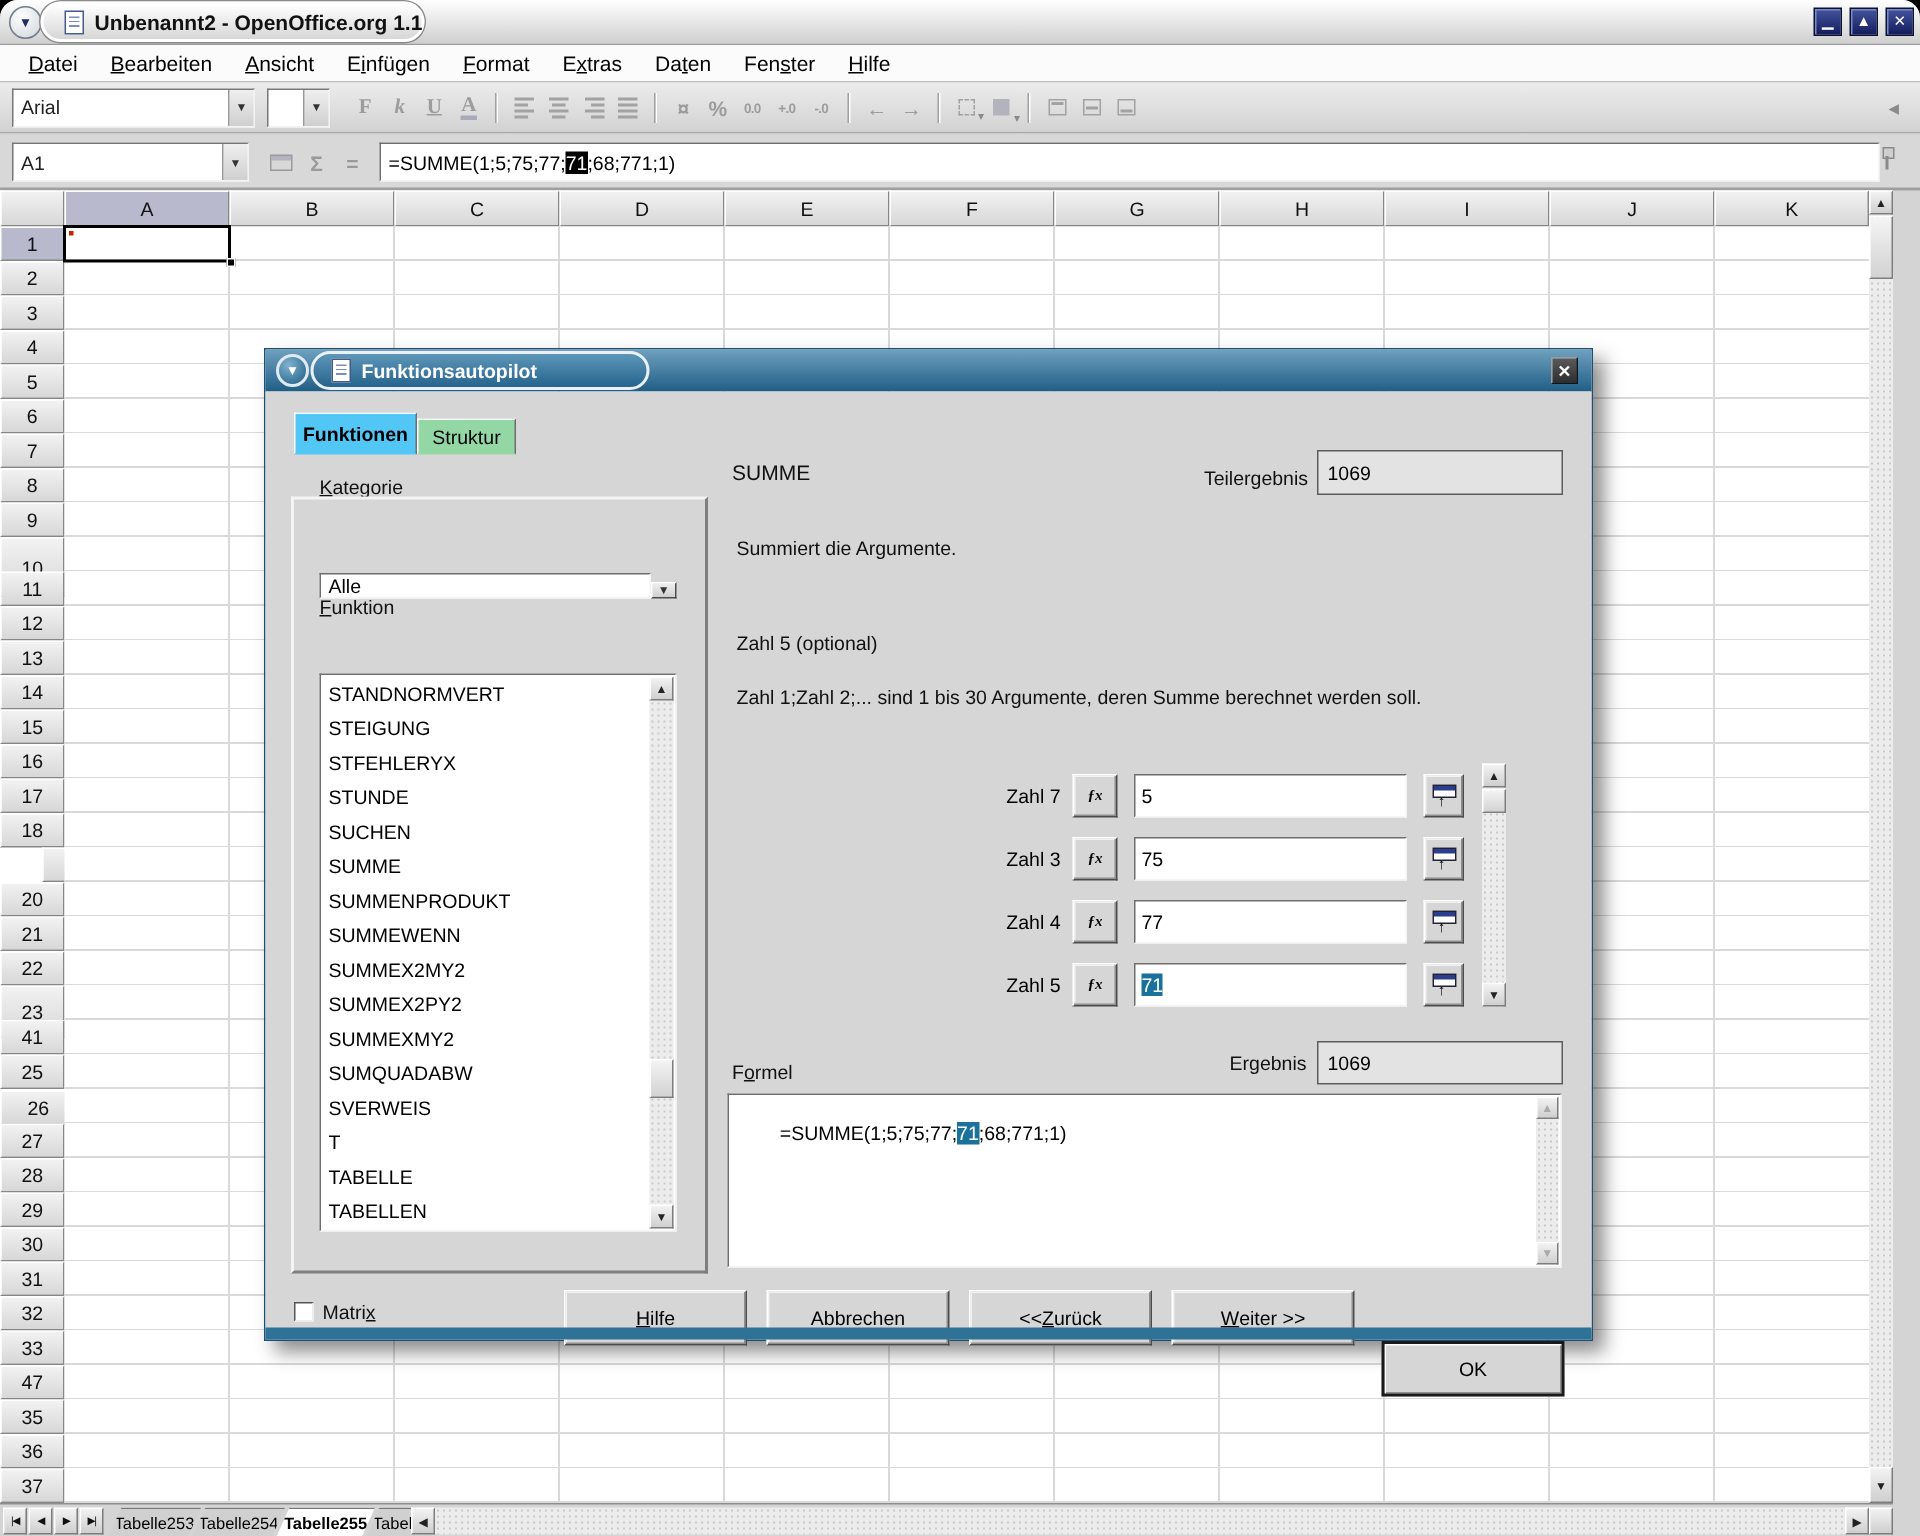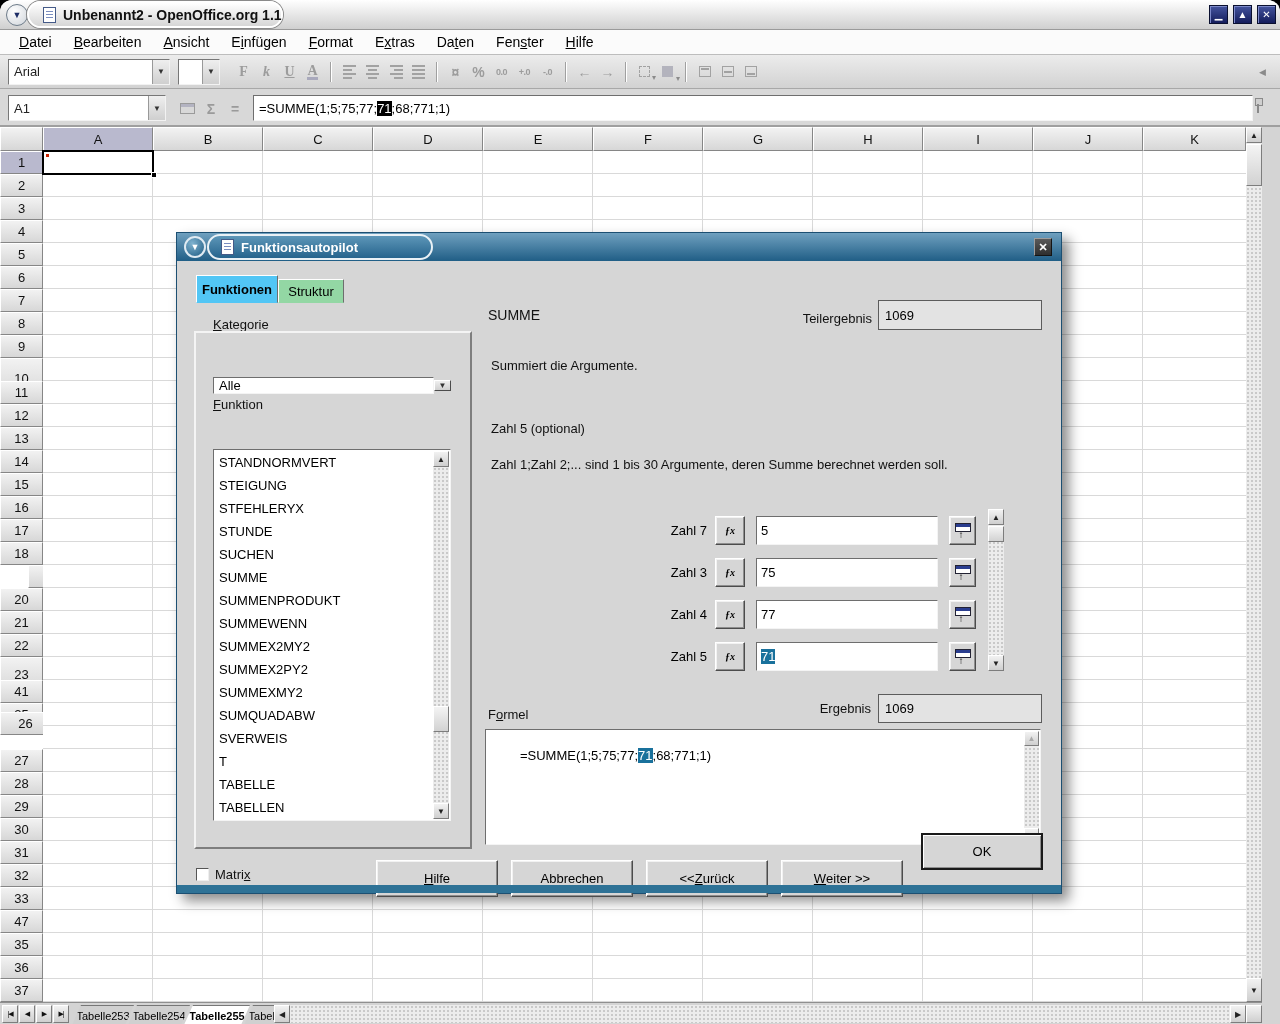--- a/index.html
+++ b/index.html
@@ -84,21 +84,21 @@
   .dbody{position:absolute;left:0;top:28px;width:100%;height:626px;background:#d6d6d6;}
   .dstrip{position:absolute;left:0;bottom:0;width:100%;height:8px;background:#2e7296;}
 
   .tab{position:absolute;display:flex;align-items:center;justify-content:center;font-size:13px;border:1px solid;border-color:#fff #6e6e6e transparent #fff;}
   .tab.active{background:#52c6f5;font-weight:bold;z-index:3;}
   .tab.inactive{background:#93d7a4;z-index:2;}
   .tabpage{position:absolute;left:17px;top:70px;width:278px;height:518px;border:2px solid;border-color:#f4f4f4 #7e7e7e #7e7e7e #f4f4f4;z-index:1;}
   .dlabel{position:absolute;font-size:13px;color:#111;white-space:nowrap;}
   .inset{background:#fff;border:1px solid;border-color:#6e6e6e #f4f4f4 #f4f4f4 #6e6e6e;}
   .rofield{position:absolute;background:#e3e3e3;border:1px solid #5c5c5c;display:flex;align-items:center;padding:0 6px;font-size:13px;}
-  .dcombo{position:absolute;left:36px;top:110px;width:238px;height:28px;display:flex;align-items:center;font-size:13px;}
+  .dcombo{position:absolute;left:36px;top:110px;width:238px;height:28px;display:flex;align-items:flex-end;font-size:13px;}
   .listbox{position:absolute;left:36px;top:188px;width:238px;height:372px;overflow:hidden;}
   .flist{position:absolute;left:1px;top:1px;right:17px;bottom:1px;overflow:hidden;}
   .fitem{height:23px;display:flex;align-items:center;padding-left:4px;font-size:13px;white-space:nowrap;}
   .seltext{background:#19719c;color:#fff;}
   .argrow-label{position:absolute;width:80px;text-align:right;font-size:13px;}
   .pbtn{position:absolute;background:#d6d6d6;border:1px solid;border-color:#fff #4c4c4c #4c4c4c #fff;box-shadow:inset -1px -1px 0 #8e8e8e,inset 1px 1px 0 #f2f2f2;display:flex;align-items:center;justify-content:center;font-size:13px;}
   .pbtn.default{border:2px solid #1a1a1a;box-shadow:inset 1px 1px 0 #fff,inset -1px -1px 0 #8e8e8e;}
   .fxg{font-family:"Liberation Serif",serif;font-style:italic;font-weight:bold;font-size:10px;}
   .shrico{position:relative;width:16px;height:16px;display:block;}
   .shrico .w{position:absolute;left:0;top:0;width:16px;height:9px;border:1px solid #223;background:#fff;}
@@ -317,21 +317,21 @@
         <div class="hd" style="left: 0px; top: 369px; width: 43px; height: 23px;">16</div>
         <div class="hd" style="left: 0px; top: 392px; width: 43px; height: 23px;">17</div>
         <div class="hd" style="left: 0px; top: 415px; width: 43px; height: 23px;">18</div>
         <div class="hd" style="left: 0px; top: 438px; width: 64px; height: 23px; margin-left: 28px;">19</div>
         <div class="hd" style="left: 0px; top: 461px; width: 43px; height: 23px;">20</div>
         <div class="hd" style="left: 0px; top: 484px; width: 43px; height: 23px;">21</div>
         <div class="hd" style="left: 0px; top: 507px; width: 43px; height: 23px;">22</div>
         <div class="hd" style="left: 0px; top: 530px; width: 43px; height: 35px;">23</div>
         <div class="hd" style="left: 0px; top: 553px; width: 43px; height: 23px;">41</div>
         <div class="hd" style="left: 0px; top: 576px; width: 43px; height: 23px;">25</div>
-        <div class="hd" style="left: 0px; top: 585px; width: 51px; height: 23px;">26</div>
+        <div class="hd" style="left: 0px; top: 600px; width: 51px; height: 23px;">26</div>
         <div class="hd" style="left: 0px; top: 622px; width: 43px; height: 23px;">27</div>
         <div class="hd" style="left: 0px; top: 645px; width: 43px; height: 23px;">28</div>
         <div class="hd" style="left: 0px; top: 668px; width: 43px; height: 23px;">29</div>
         <div class="hd" style="left: 0px; top: 691px; width: 43px; height: 23px;">30</div>
         <div class="hd" style="left: 0px; top: 714px; width: 43px; height: 23px;">31</div>
         <div class="hd" style="left: 0px; top: 737px; width: 43px; height: 23px;">32</div>
         <div class="hd" style="left: 0px; top: 760px; width: 43px; height: 23px;">33</div>
         <div class="hd" style="left: 0px; top: 783px; width: 43px; height: 23px;">47</div>
         <div class="hd" style="left: 0px; top: 806px; width: 43px; height: 23px;">35</div>
         <div class="hd" style="left: 0px; top: 829px; width: 43px; height: 23px;">36</div>
@@ -502,19 +502,19 @@
         <div class="sbtn dis" style="right:1px;top:98px;width:15px;height:15px;">▼</div>
       </div>
 
       <div class="cbox" style="left:19px;top:607px;"></div>
       <div class="dlabel" style="left:38px;top:606px;">Matri<span style="text-decoration: underline;">x</span></div>
       <div id="dlgbuttons">
           <div class="pbtn" style="left: 199px; top: 599px; width: 122px; height: 37px;"><span style="text-decoration: underline;">H</span>ilfe</div>
           <div class="pbtn" style="left: 334px; top: 599px; width: 122px; height: 37px;">Abbrechen</div>
           <div class="pbtn" style="left: 469px; top: 599px; width: 122px; height: 37px;">&lt;&lt; <span style="text-decoration: underline;">Z</span>urück</div>
           <div class="pbtn" style="left: 604px; top: 599px; width: 122px; height: 37px;"><span style="text-decoration: underline;">W</span>eiter &gt;&gt;</div>
-          <div class="pbtn default" style="left: 744px; top: 572px; width: 122px; height: 37px;">OK</div>
+          <div class="pbtn default" style="left: 744px; top: 633px; width: 122px; height: 37px;">OK</div>
         </div>
     </div>
     <div class="dstrip"></div>
   </div>
 
 </div>
 
 </body></html>

